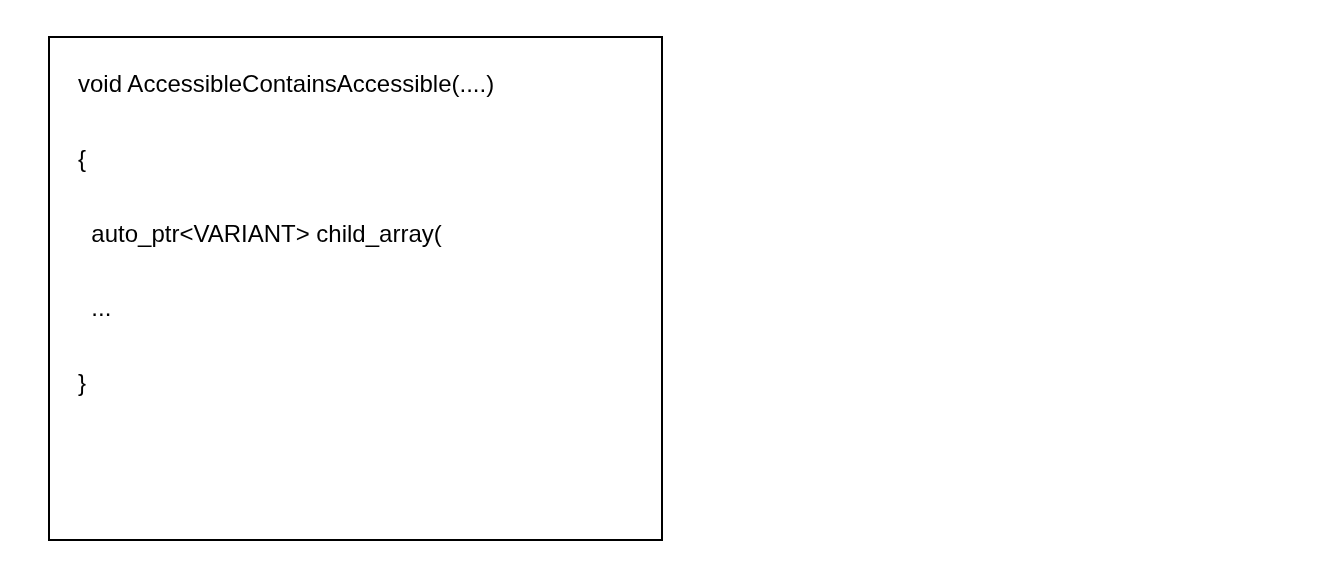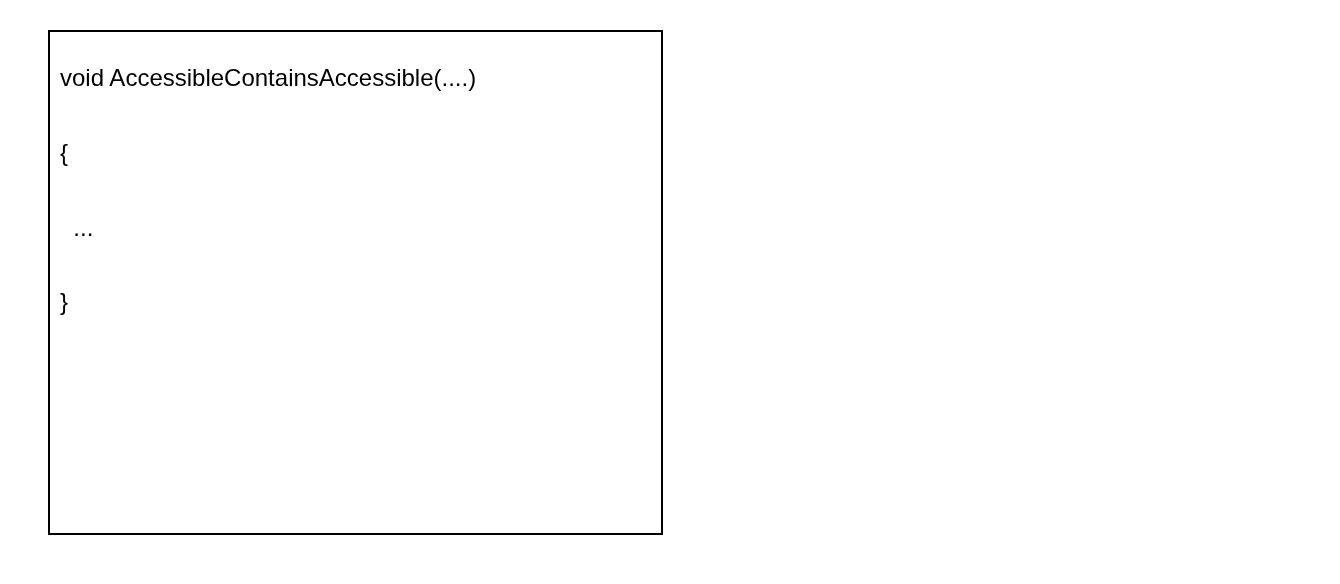--- a/index.html
+++ b/index.html
@@ -10,38 +10,39 @@
     body {
       background: #ffffff;
       font-family: Arial, Helvetica, sans-serif;
       width: 1340px;
       height: 584px;
       position: relative;
     }
     .code-box {
       position: absolute;
       left: 48px;
-      top: 30px;
+      top: 36px;
       width: 615px;
       height: 505px;
       border: 2px solid #000000;
-      padding: 32px 18px 18px 10px;
+      padding: 32px 18px 18px 28px;
     }
     .code-line {
       font-size: 24px;
       color: #000000;
       line-height: 1.2;
       margin-bottom: 46px;
       white-space: pre;
     }
     .code-line:last-child {
       margin-bottom: 0;
     }
   </style>
 </head>
 <body>
 
 <div class="code-box">
   <div class="code-line">void AccessibleContainsAccessible(....)</div>
   <div class="code-line">{</div>
+  <div class="code-line">  auto_ptr&lt;VARIANT&gt; child_array(</div>
   <div class="code-line">  ...</div>
   <div class="code-line">}</div>
 </div>
 
 </body></html>

